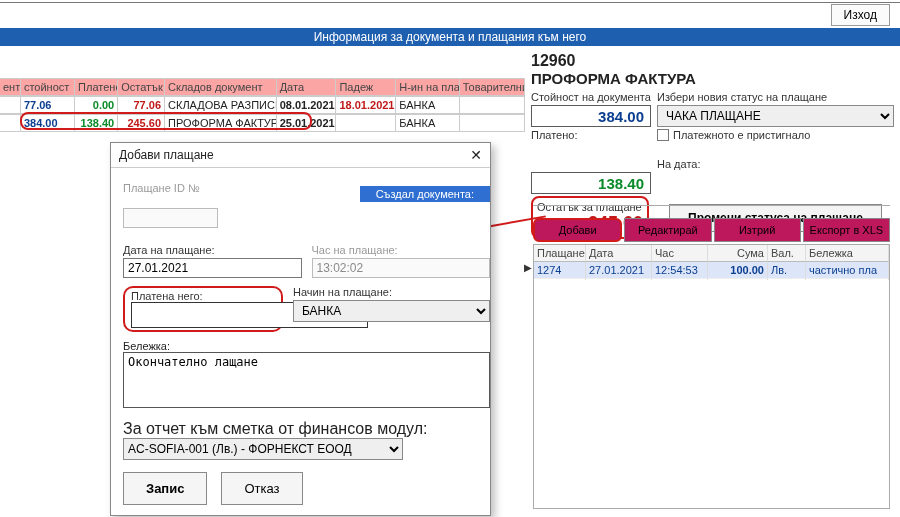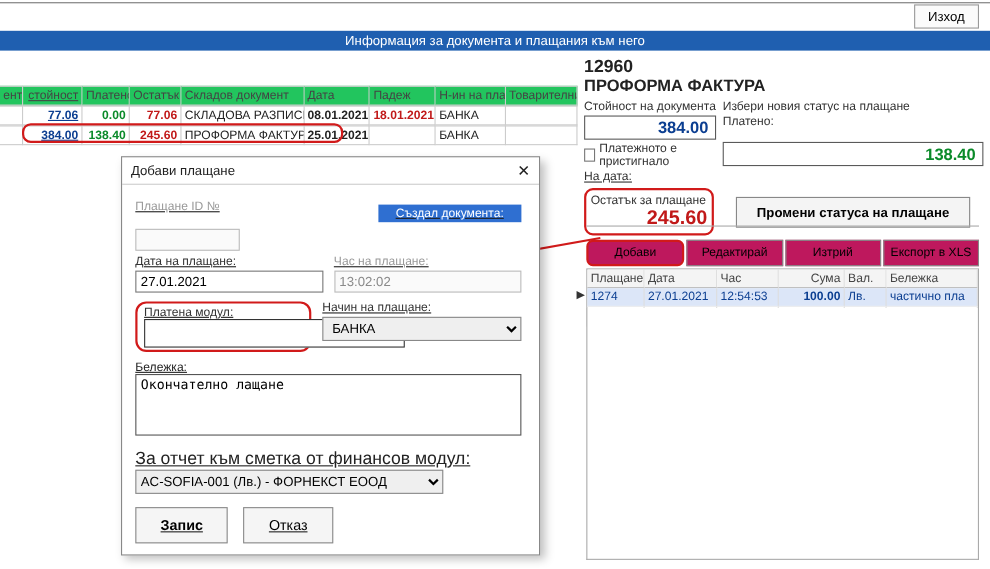--- a/index.html
+++ b/index.html
@@ -29,23 +29,23 @@
   
   .left-table {
     position: absolute; top: 78px; left: 0; width: 525px;
   }
   .lt-head, .lt-row { display: flex; }
   .lt-head div, .lt-row div {
     border: 1px solid #ccc; border-left: none;
     padding: 2px 3px; font-size: 11px;
     white-space: nowrap; overflow: hidden;
   }
-  .lt-head div { background: #22c55e; color: #444; }
+  .lt-head div { background: #fca5a5; color: #444; }
   .c-th  { width: 22px; }
-  .c-sto { width: 58px; text-align: right; text-decoration: underline; }
+  .c-sto { width: 58px; text-align: left; }
   .c-pla { width: 46px; text-align: right; }
   .c-ost { width: 50px; text-align: right; }
   .c-skl { width: 120px; }
   .c-dat { width: 64px; }
   .c-pad { width: 64px; }
   .c-nac { width: 68px; }
   .c-tov { width: 70px; }
   .blue  { color: #0b3e91; font-weight: 600; }
   .green { color: #0a8a29; font-weight: 600; }
   .red   { color: #c11919; font-weight: 600; }
@@ -71,21 +71,21 @@
     padding: 0 6px; font-size: 15px; font-weight: 600;
   }
   .valbox.blue-t { color: #0b3e91; }
   .valbox.green-t{ color: #0a8a29; }
   .sel {
     width: 100%; height: 22px; border: 1px solid #888;
     font-size: 12px; padding-left: 4px;
   }
   .chk-row { font-size: 11px; color: #333; display: flex; align-items: center; gap: 4px; }
   .chk { width: 12px; height: 12px; border: 1px solid #777; display:inline-block; }
-  .nadata { font-size: 11px; color: #333; margin-top: 2px; text-decoration: underline; }
+  .nadata { font-size: 11px; color: #333; margin-top: 17px; }
   .ost-block {
     grid-column: 1; border: 2px solid #d11a1a; border-radius: 8px;
     padding: 3px 4px; width: 118px;
   }
   .ost-block .lbl { font-size: 11px; }
   .ost-block .v { font-size: 18px; font-weight: 700; color: #c11919; text-align: right; }
   .status-btn {
     grid-column: 2; align-self: center; justify-self: center;
     padding: 6px 18px; border: 1px solid #888; background: #f4f4f4;
     font-weight: 600; font-size: 12px;
@@ -125,30 +125,30 @@
   
   .dialog {
     position: absolute; top: 142px; left: 110px; width: 381px;
     background: #fff; border: 1px solid #888; box-shadow: 4px 4px 8px rgba(0,0,0,.25);
   }
   .dlg-title {
     display: flex; justify-content: space-between; align-items: center;
     padding: 4px 8px; border-bottom: 1px solid #ccc; font-size: 12px;
   }
   .dlg-close { font-size: 14px; }
-  .dlg-body { padding: 6px 16px 10px 12px; text-decoration: underline; }
+  .dlg-body { padding: 6px 0 10px 12px; }
   .dlg-sub {
     display: flex; justify-content: space-between; align-items: center;
     color: #9a9a9a; font-size: 11px; margin-bottom: 6px;
   }
   .creator-btn {
     background: #2f6fd1; color: #fff; border: none;
     padding: 2px 16px; font-size: 11px; margin-top: 12px;
   }
-  .dlg-row { display: flex; gap: 10px; margin-top: 4px; }
+  .dlg-row { display: flex; gap: 10px; margin-top: 16px; }
   .dlg-col { flex: 1; }
   .dlg-lbl { font-size: 11px; color: #333; margin-bottom:2px; }
   .dlg-lbl.gray { color: #9a9a9a; }
   .dlg-inp {
     width: 100%; border: 1px solid #777; height: 20px;
     font-size: 12px; padding: 0 4px;
   }
   .dlg-inp.ro { border: 1px solid #bbb; color: #8a8a8a; background:#fafafa; }
   .paid-row { margin-top: 8px; display:flex; gap:10px; }
   .paid-box {
@@ -222,20 +222,23 @@
   </div>
 </div>
 
 <div class="right-panel">
   <div class="doc-num">12960</div>
   <div class="doc-type">ПРОФОРМА ФАКТУРА</div>
   <div class="r-grid">
     <div class="lbl">Стойност на документа</div>
     <div class="lbl">Избери новия статус на плащане</div>
     <div class="valbox blue-t">384.00</div>
+    <select class="sel">
+      <option>ЧАКА ПЛАЩАНЕ</option>
+    </select>
     <div class="lbl">Платено:</div>
     <div>
       <div class="chk-row">
         <span class="chk"></span>
           <span>Платежното е пристигнало</span>
       </div>
       <div class="nadata">На дата:</div>
     </div>
     <div class="valbox green-t">138.40</div>
     <div></div>
@@ -303,21 +306,21 @@
         <div class="dlg-lbl">Дата на плащане:</div>
         <input class="dlg-inp" value="27.01.2021" style="">
       </div>
       <div class="dlg-col">
         <div class="dlg-lbl gray">Час на плащане:</div>
         <input class="dlg-inp ro" readonly="" value="13:02:02" style="">
       </div>
     </div>
     <div class="paid-row">
       <div class="paid-box">
-        <div class="lbl">Платена модул:</div>
+        <div class="lbl">Платена него:</div>
         <div class="paid-inline">
           <input class="paid-input" value="245.60" style="">
           <span class="curr">Лв.</span>
         </div>
       </div>
       <div class="method-col">
         <div class="dlg-lbl">Начин на плащане:</div>
         <select class="sel">
           <option>БАНКА</option>
         </select>

